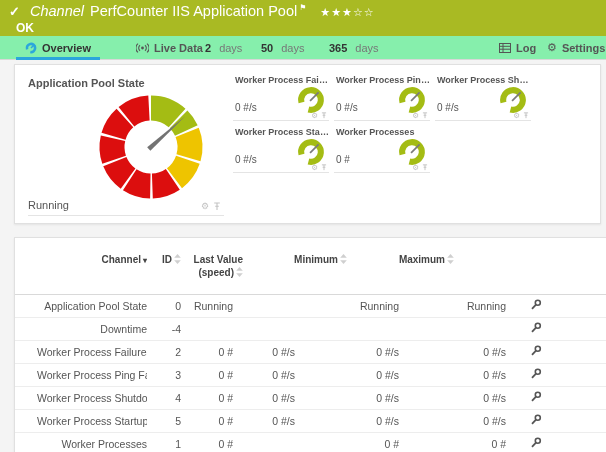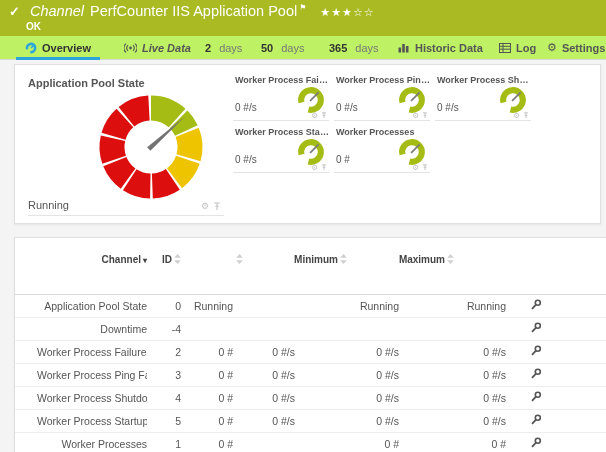--- a/index.html
+++ b/index.html
@@ -10,30 +10,30 @@
     -webkit-font-smoothing:antialiased;
   }
   
   .header{position:absolute;top:0;left:0;width:606px;height:36px;background:#a9ba23;color:#fff;}
   .hdr-check{position:absolute;left:9px;top:4px;font-size:13px;font-weight:bold;}
   .hdr-line1{position:absolute;left:30px;top:3px;font-size:14.5px;white-space:nowrap;}
   .hdr-kind{font-style:italic;font-weight:normal;margin-right:6px;}
   .hdr-title{font-weight:normal;}
   .hdr-flag{font-size:8px;vertical-align:super;margin-left:2px;}
   .hdr-stars{margin-left:14px;font-size:11px;letter-spacing:1px;}
-  .hdr-status{position:absolute;left:26px;top:21px;font-size:10px;font-weight:bold;}
-  
-  .tabbar{position:absolute;top:36px;left:0;width:606px;height:23px;background:#bef264;border-bottom:1px solid #d8d8d8;}
+  .hdr-status{position:absolute;left:16px;top:21px;font-size:12px;font-weight:bold;}
+  
+  .tabbar{position:absolute;top:36px;left:0;width:606px;height:23px;background:#86efac;border-bottom:1px solid #d8d8d8;}
   .tab{position:absolute;top:0;height:23px;display:flex;align-items:center;gap:5px;
        font-size:11px;color:#555;font-weight:bold;cursor:pointer;white-space:nowrap;}
   .tab .unit{font-weight:normal;color:#777;margin-left:3px;}
   .tab .num{color:#333;}
   #tab-overview{left:16px;width:84px;justify-content:center;color:#333;}
   #tab-overview::after{content:"";position:absolute;left:0;bottom:-1px;width:100%;height:3px;background:#2ba6dc;}
-  #tab-live{left:124px;font-style:italic;}
+  #tab-live{left:136px;}
   #tab-2days{left:205px;}
   #tab-30days{left:261px;}
   #tab-365days{left:329px;}
   #tab-historic{left:398px;}
   #tab-log{left:499px;}
   #tab-settings{left:547px;}
   .tab-gear{font-size:11px;color:#555;font-weight:normal;}
   
   .gpanel{position:absolute;top:64px;left:14px;width:585px;height:158px;background:#fff;
           border:1px solid #e0e0e0;box-shadow:0 1px 2px rgba(0,0,0,.07);}
@@ -101,28 +101,20 @@
       <span class="unit">days</span>
   </div>
   <div class="tab" id="tab-30days">
     <span class="num">50</span>
       <span class="unit">days</span>
   </div>
   <div class="tab" id="tab-365days">
     <span class="num">365</span>
       <span class="unit">days</span>
   </div>
-  <div class="tab" id="tab-historic">
-    <svg width="12" height="10" viewBox="0 0 12 10">
-      <rect x="0.5" y="4.5" width="2.6" height="5" fill="#555"></rect>
-      <rect x="4.2" y="1" width="2.6" height="8.5" fill="#555"></rect>
-      <rect x="7.9" y="3" width="2.6" height="6.5" fill="#555"></rect>
-    </svg>
-    <span>Historic Data</span>
-  </div>
   <div class="tab" id="tab-log">
     <svg width="12" height="10" viewBox="0 0 12 10">
       <rect x="0.5" y="0.5" width="11" height="9" fill="none" stroke="#555" stroke-width="1"></rect>
       <line x1="0.5" y1="3.3" x2="11.5" y2="3.3" stroke="#555" stroke-width="1"></line>
       <line x1="0.5" y1="6.2" x2="11.5" y2="6.2" stroke="#555" stroke-width="1"></line>
       <line x1="4" y1="0.5" x2="4" y2="9.5" stroke="#555" stroke-width="1"></line>
     </svg>
     <span>Log</span>
   </div>
   <div class="tab" id="tab-settings">
@@ -233,21 +225,21 @@
     <div class="th c-channel">
       <span>Channel</span><span class="caret">▾</span>
     </div>
     <div class="th c-id">
       <span>ID</span><svg class="sorticon" width="7" height="10" viewBox="0 0 7 10">
           <path d="M3.5 0 L6.8 3.8 H0.2 Z" fill="#cfcfcf"></path>
           <path d="M0.2 6.2 H6.8 L3.5 10 Z" fill="#cfcfcf"></path>
         </svg>
     </div>
     <div class="th c-speed">
-      <svg class="sorticon" width="7" height="10" viewBox="0 0 7 10">
+      <span>Last Value (speed)</span><svg class="sorticon" width="7" height="10" viewBox="0 0 7 10">
           <path d="M3.5 0 L6.8 3.8 H0.2 Z" fill="#cfcfcf"></path>
           <path d="M0.2 6.2 H6.8 L3.5 10 Z" fill="#cfcfcf"></path>
         </svg>
     </div>
     <div class="th c-min">
       <span>Minimum</span><svg class="sorticon" width="7" height="10" viewBox="0 0 7 10">
           <path d="M3.5 0 L6.8 3.8 H0.2 Z" fill="#cfcfcf"></path>
           <path d="M0.2 6.2 H6.8 L3.5 10 Z" fill="#cfcfcf"></path>
         </svg>
     </div>

